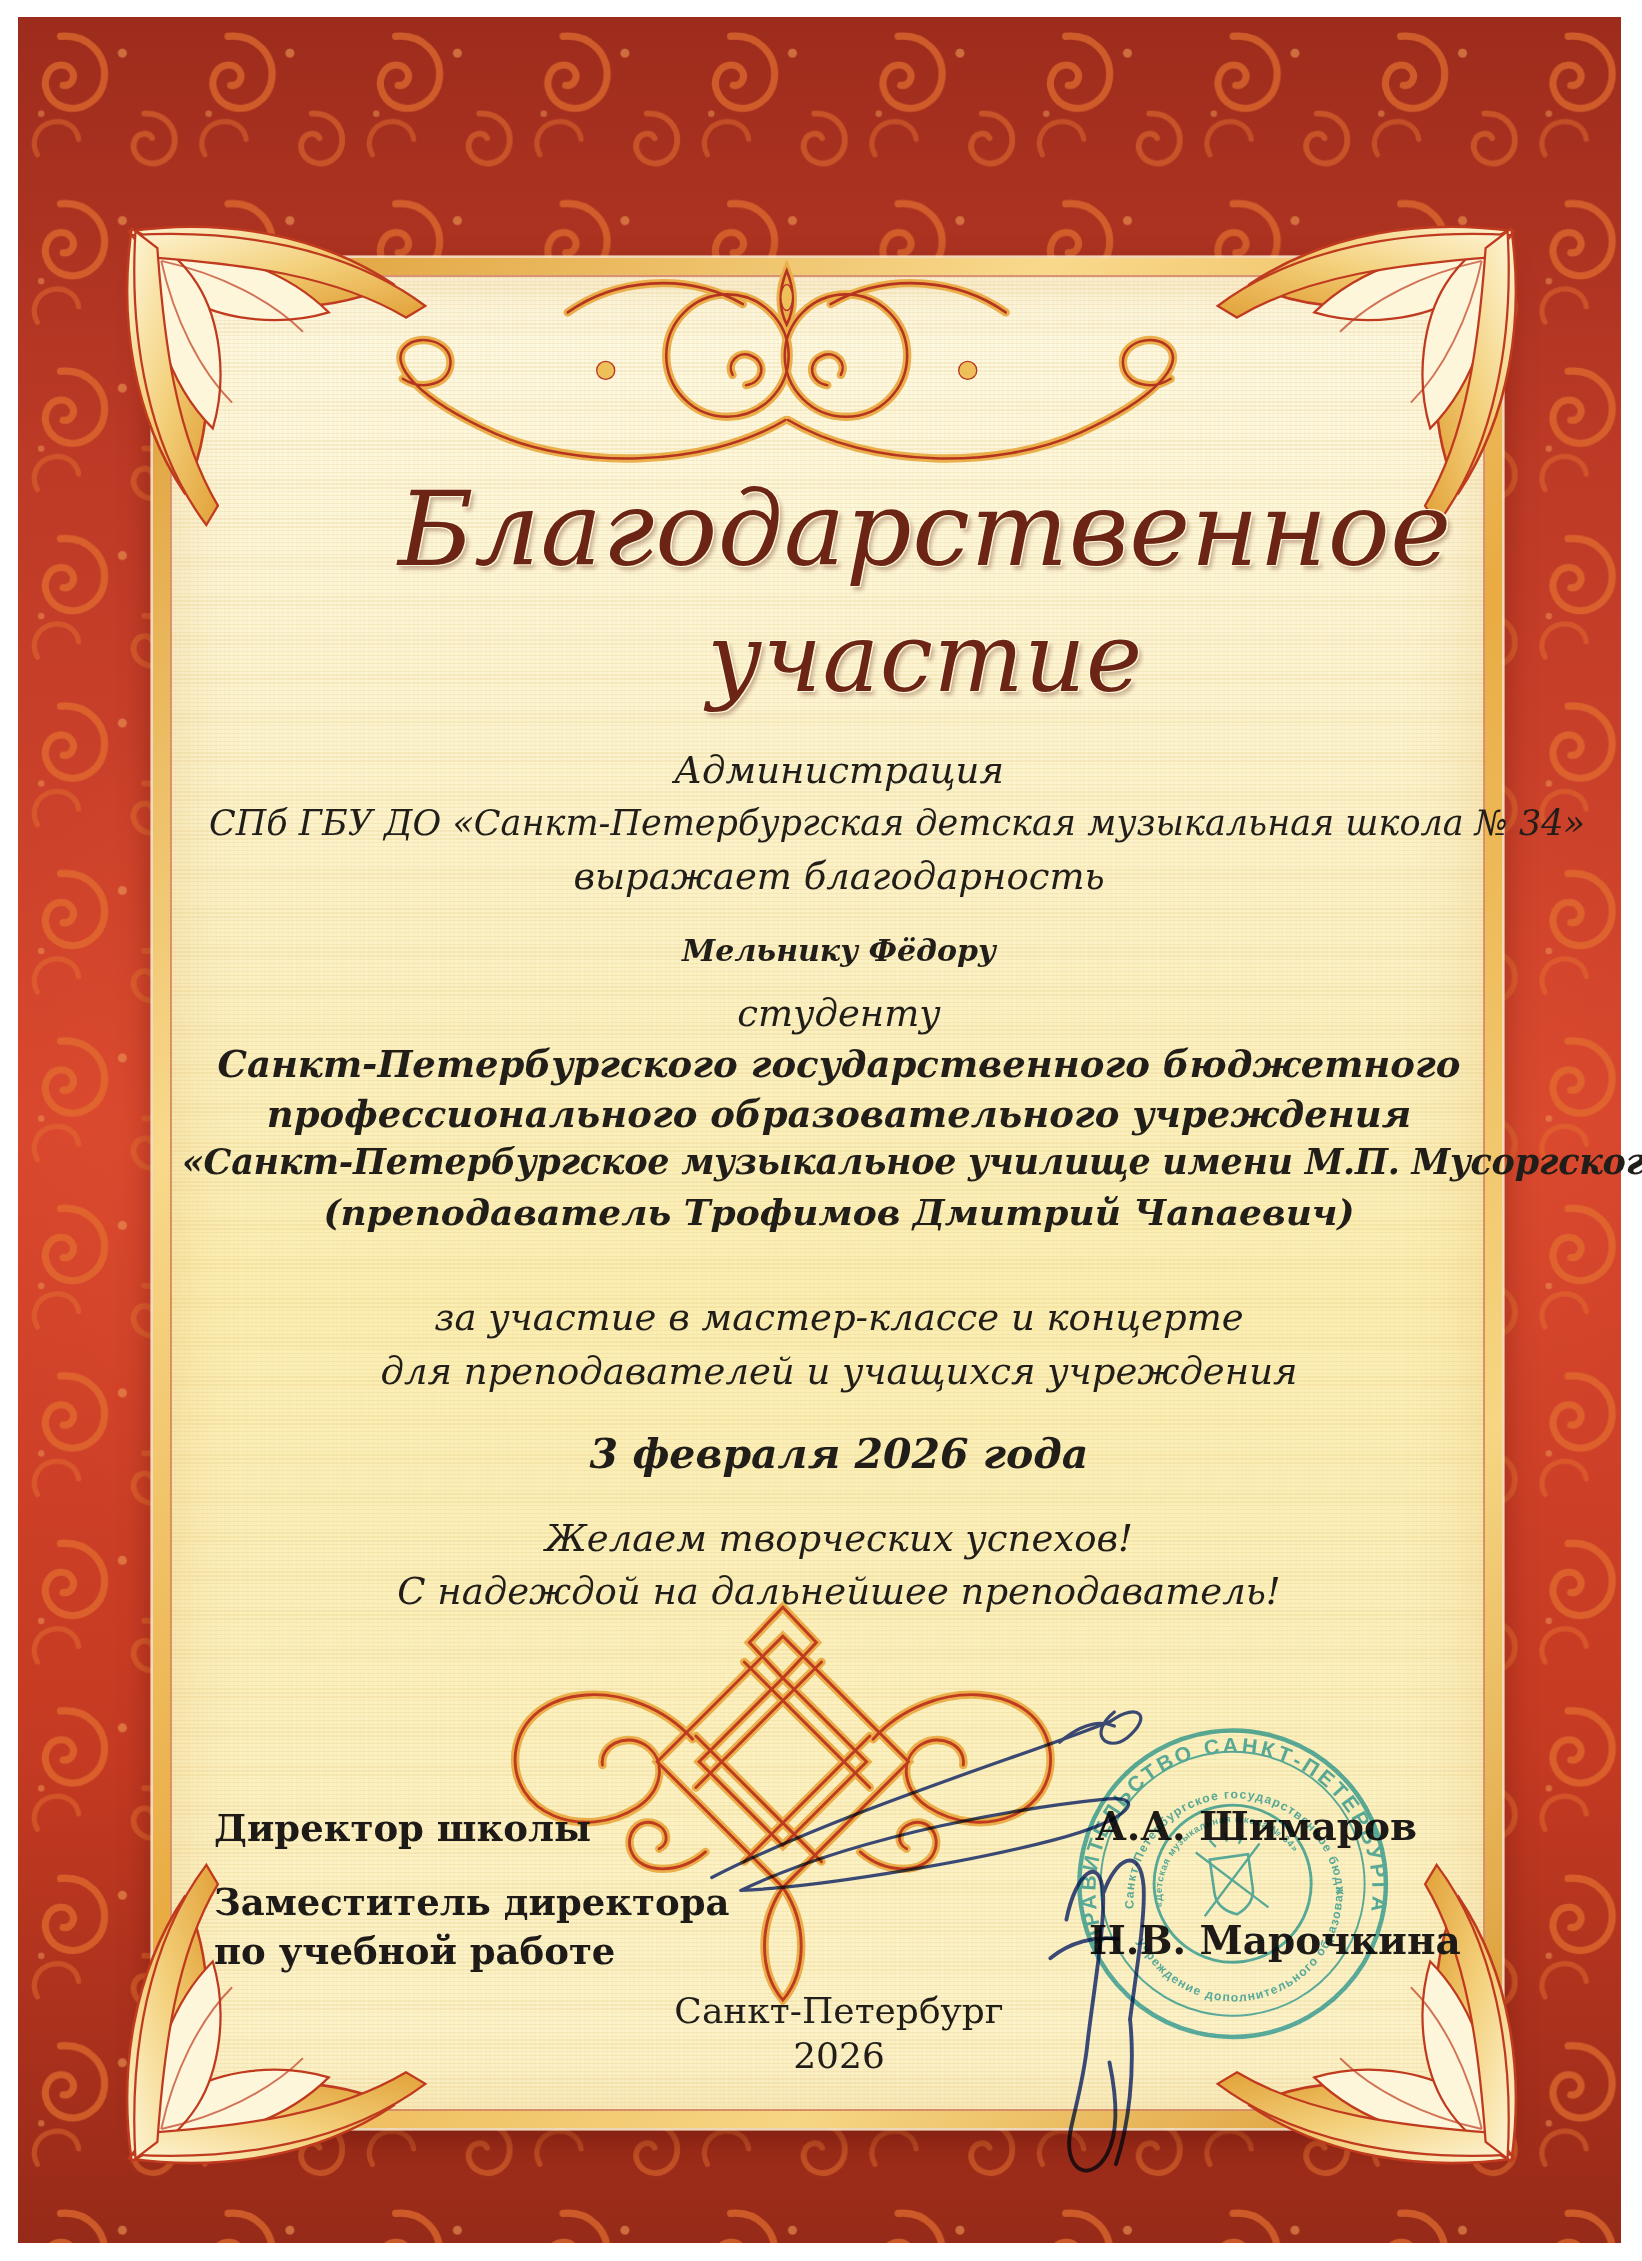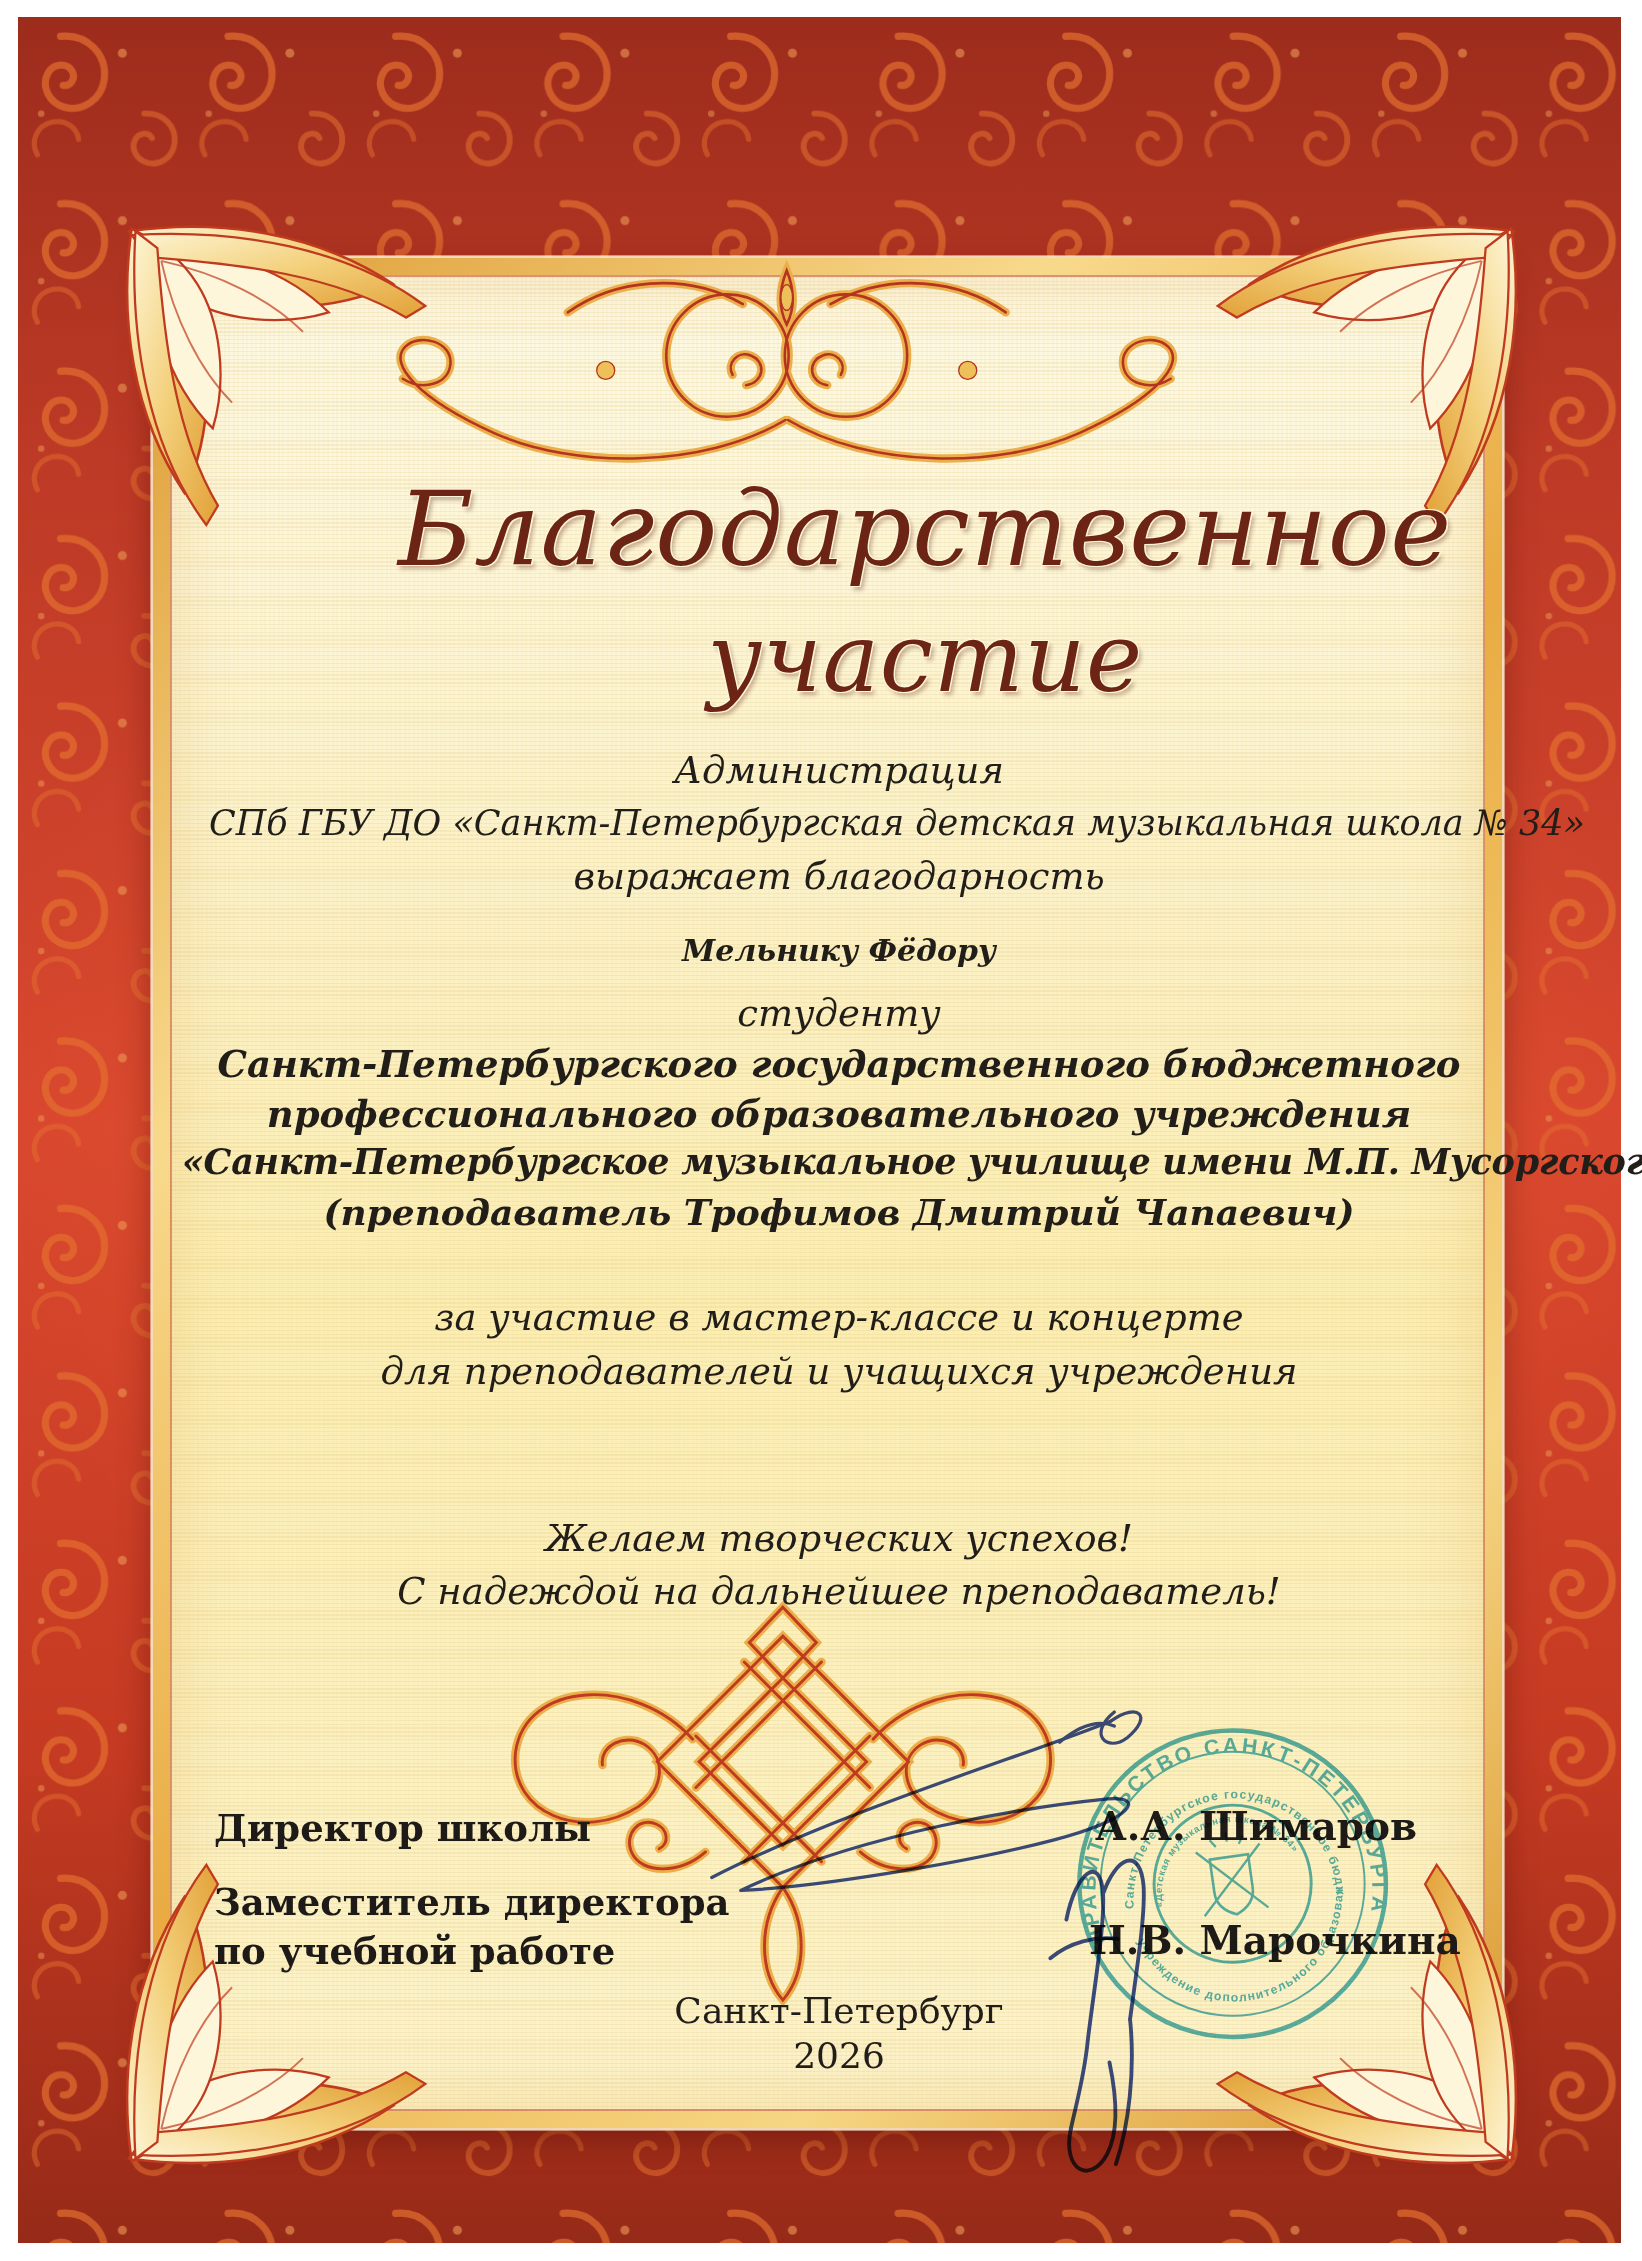--- a/index.html
+++ b/index.html
@@ -157,20 +157,21 @@
   <div class="ln b rname">Мельнику Фёдору</div>
   <div class="ln rrole">студенту</div>
   <div class="ln b org1">Санкт-Петербургского государственного бюджетного</div>
   <div class="ln b org2">профессионального образовательного учреждения</div>
   <div class="ln b org3">«Санкт-Петербургское музыкальное училище имени М.П. Мусоргского»</div>
   <div class="ln b teach">(преподаватель Трофимов Дмитрий Чапаевич)</div>
 
   <div class="ln reason1">за участие в мастер-классе и концерте</div>
   <div class="ln reason2">для преподавателей и учащихся учреждения</div>
 
+  <div class="ln b date">3 февраля 2026 года</div>
 
   <div class="ln wish1">Желаем творческих успехов!</div>
   <div class="ln wish2">С надеждой на дальнейшее преподаватель!</div>
 
   <div class="sig-label lbl1">Директор школы</div>
   <div class="sig-label lbl2b">по учебной работе</div>
   <div class="sig-label lbl2a">Заместитель директора</div>
   <div class="sig-name nm1">А.А. Шимаров</div>
   <div class="sig-name nm2">Н.В. Марочкина</div>
 

